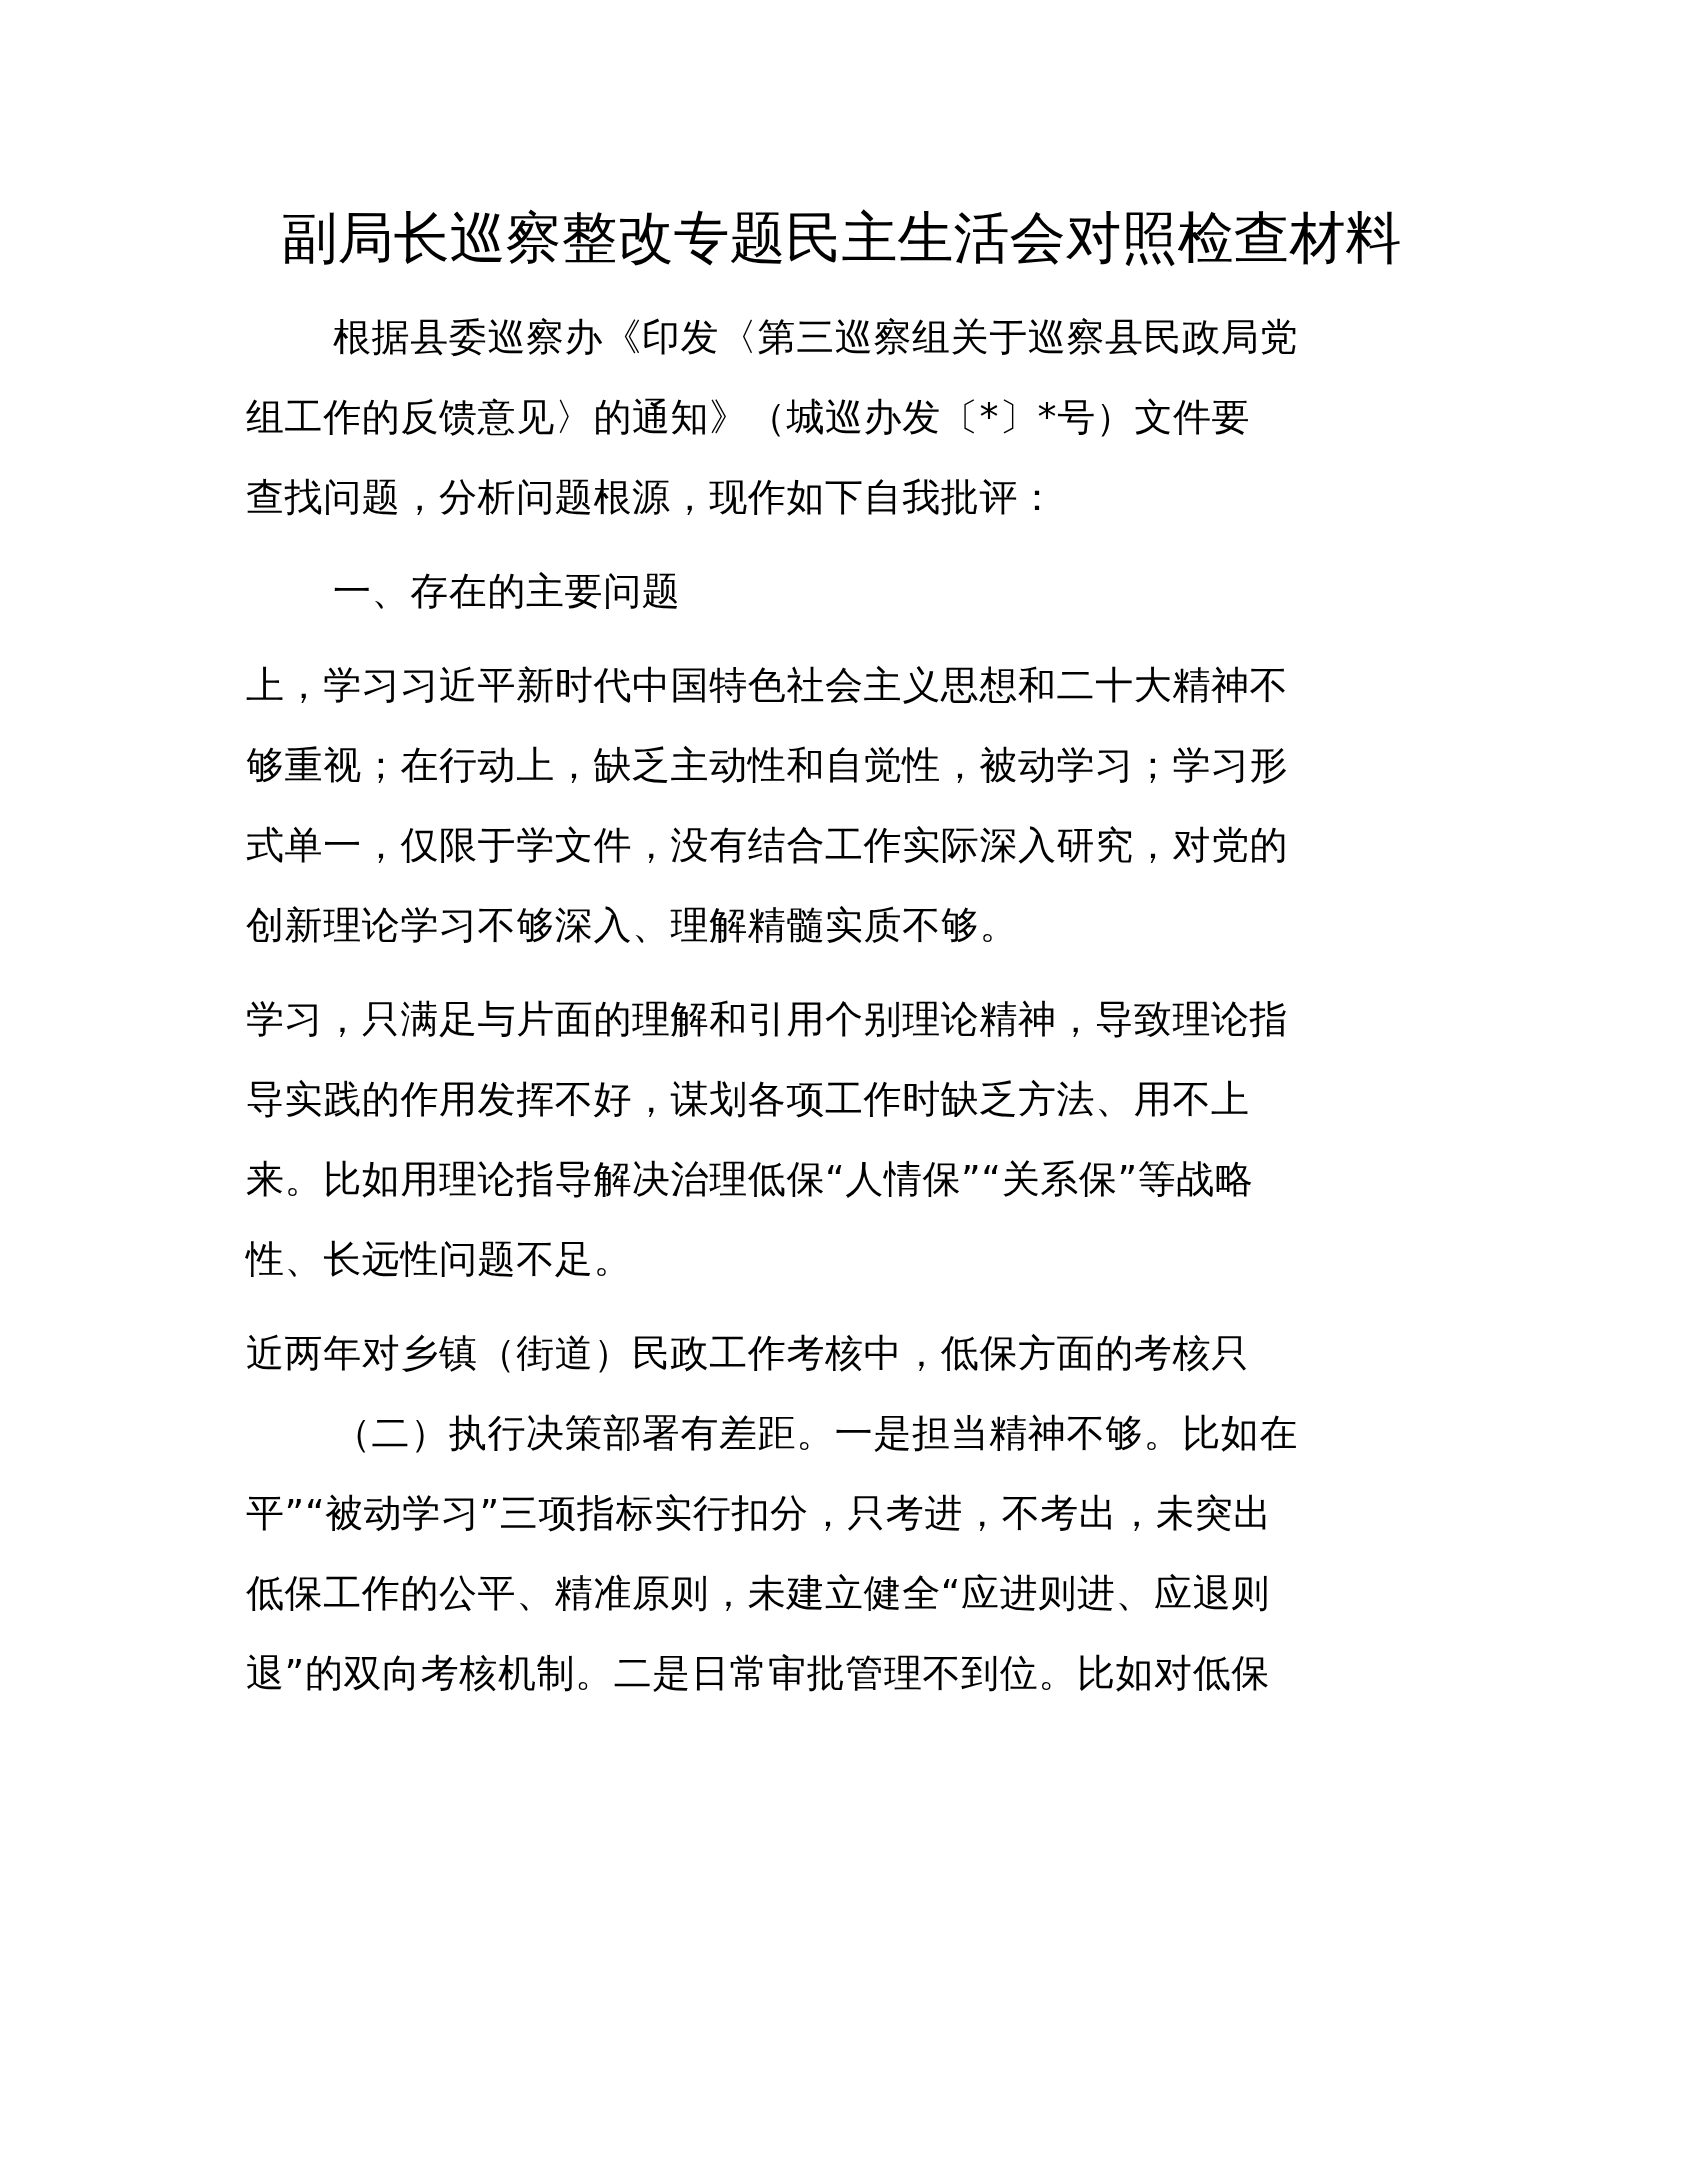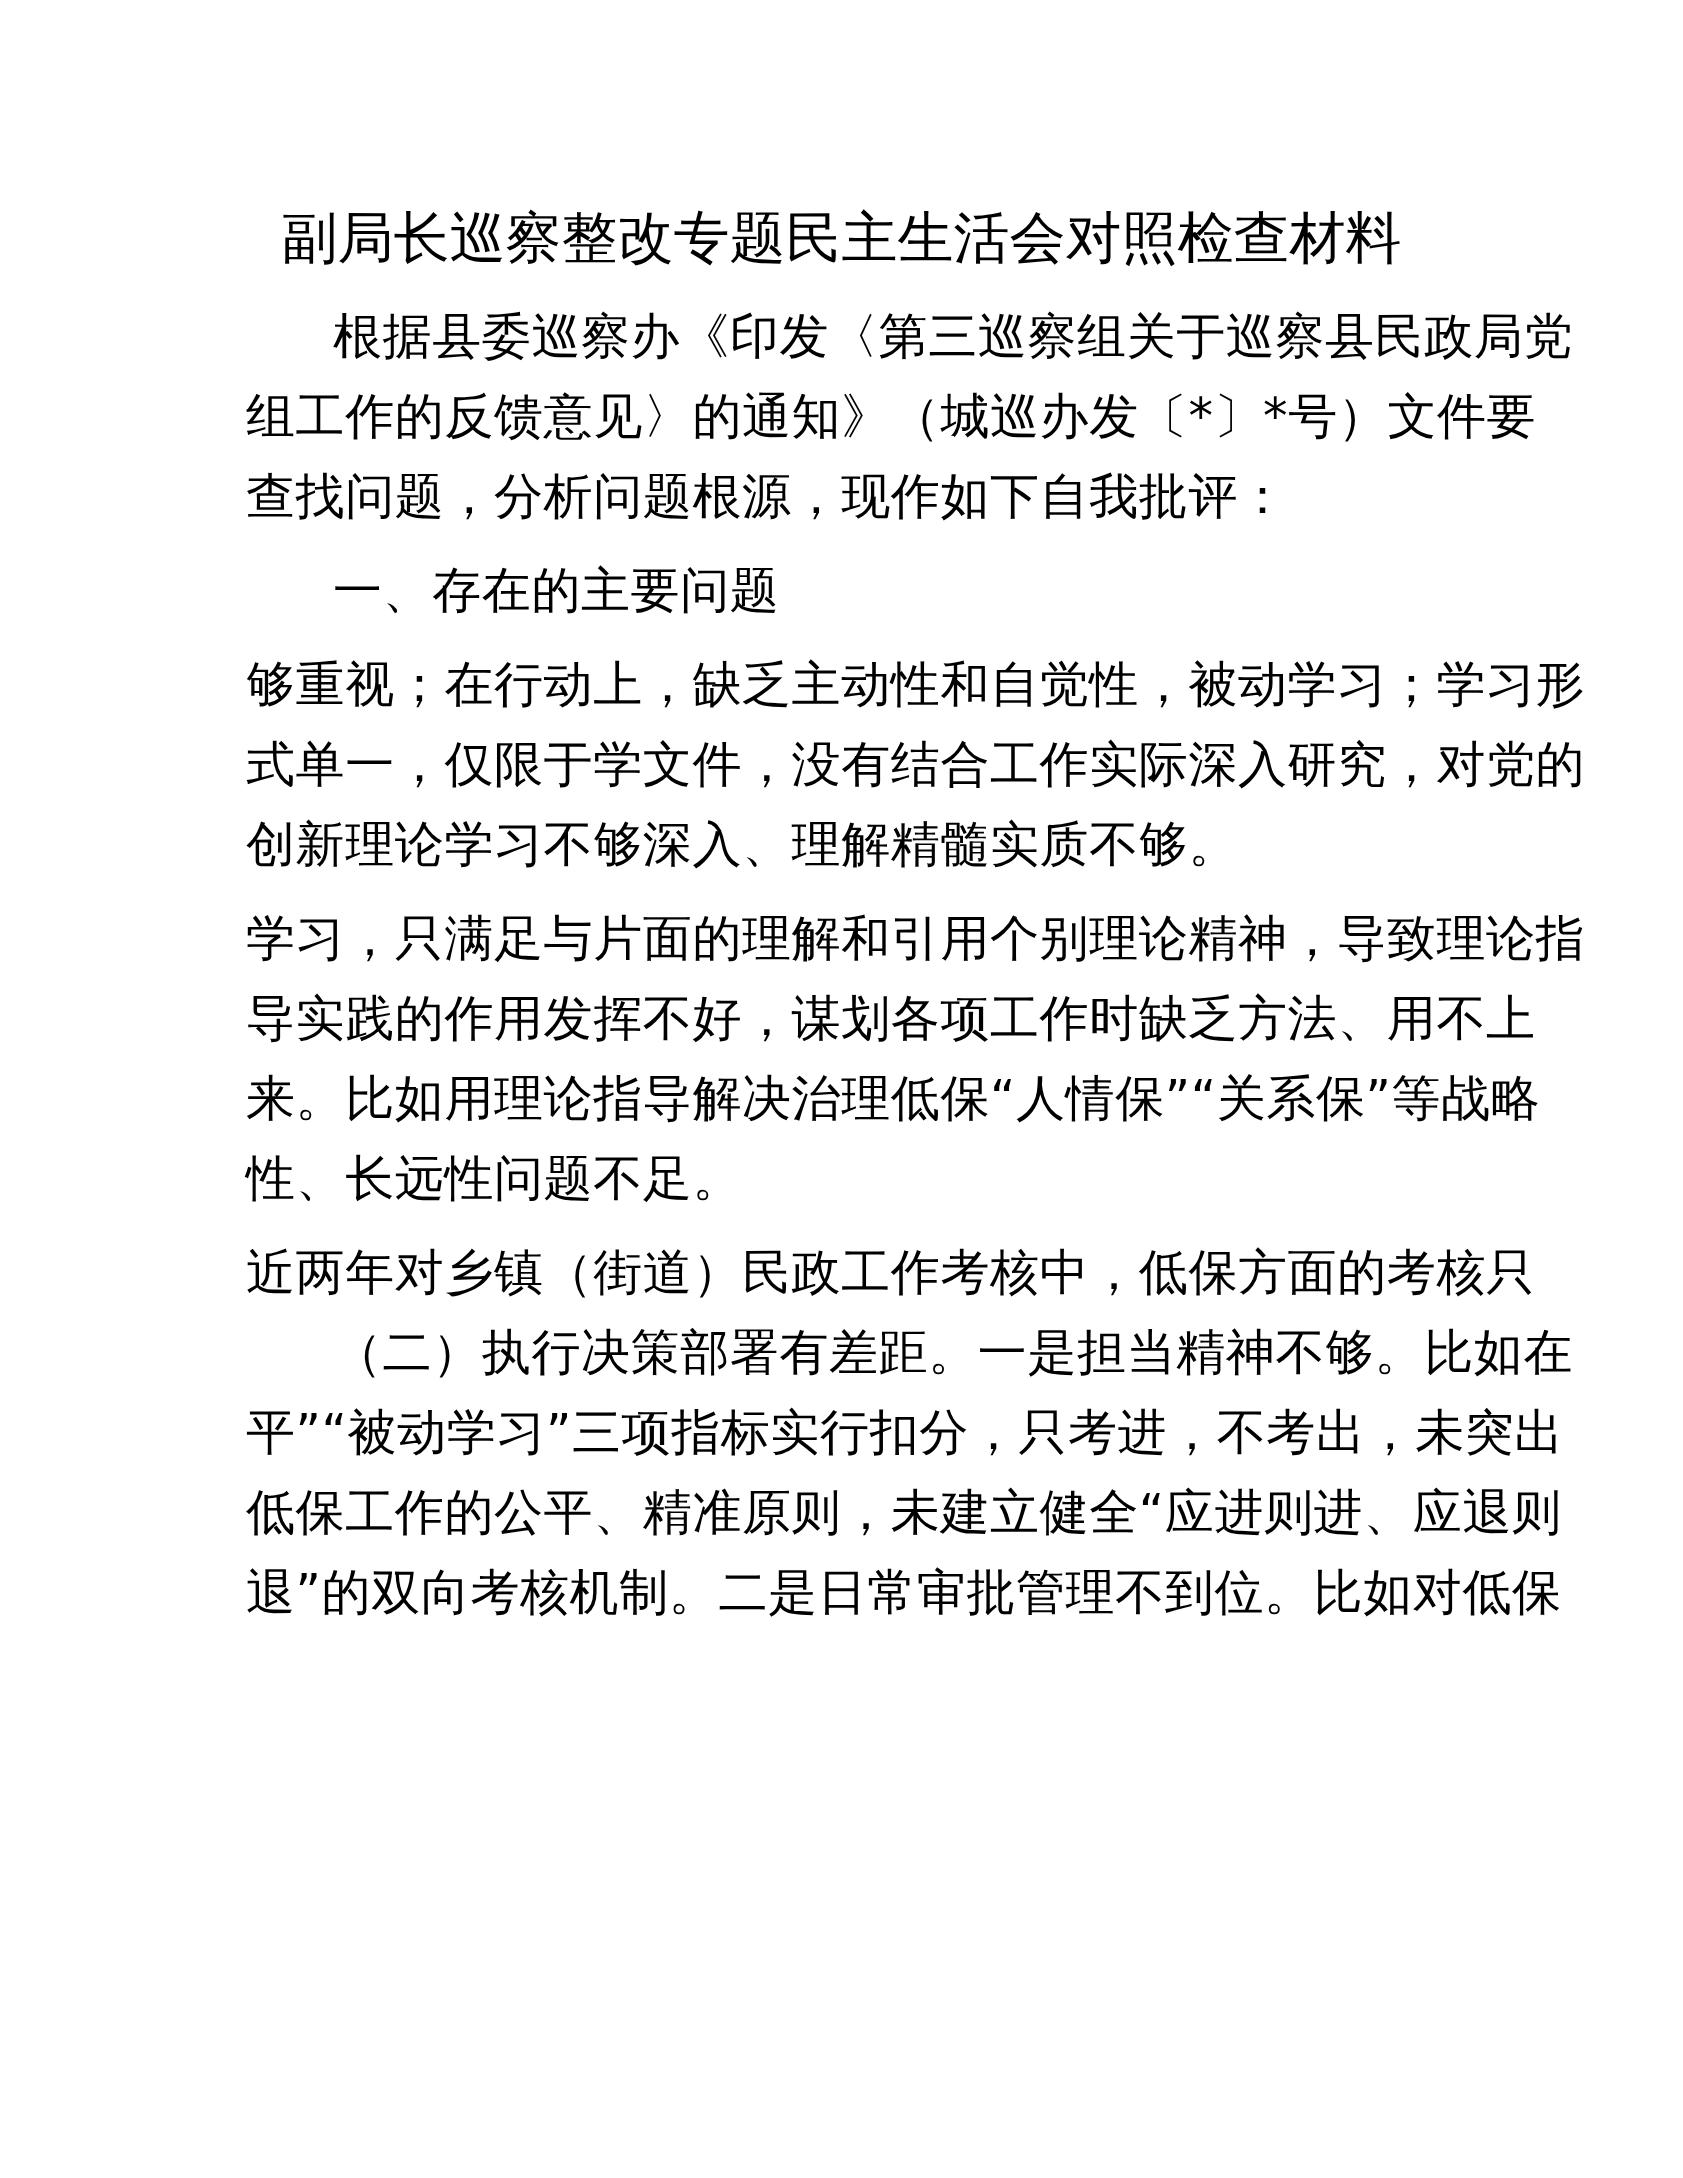--- a/index.html
+++ b/index.html
@@ -36,21 +36,21 @@
     }
     .body {
       position: absolute;
       left: 246px;
       top: 297px;
       width: 1194px;
     }
     .line {
       height: 80px;
       line-height: 80px;
-      font-size: 49px;
+      font-size: 38px;
       white-space: nowrap;
       overflow: visible;
       letter-spacing: 0.6px;
     }
     .indent {
       padding-left: 87px;
     }
     .gap {
       height: 14px;
     }
@@ -68,20 +68,21 @@
       <div class="line indent">根据县委巡察办《印发〈第三巡察组关于巡察县民政局党</div>
       <div class="line">组工作的反馈意见〉的通知》（城巡办发〔*〕*号）文件要</div>
       <div class="line">查找问题，分析问题根源，现作如下自我批评：</div>
     </div>
     <div class="gap"></div>
 
     <div class="line indent">一、存在的主要问题</div>
     <div class="gap"></div>
 
     <div>
+      <div class="line">上，学习习近平新时代中国特色社会主义思想和二十大精神不</div>
       <div class="line">够重视；在行动上，缺乏主动性和自觉性，被动学习；学习形</div>
       <div class="line">式单一，仅限于学文件，没有结合工作实际深入研究，对党的</div>
       <div class="line">创新理论学习不够深入、理解精髓实质不够。</div>
     </div>
     <div class="gap"></div>
 
     <div>
       <div class="line">学习，只满足与片面的理解和引用个别理论精神，导致理论指</div>
       <div class="line">导实践的作用发挥不好，谋划各项工作时缺乏方法、用不上</div>
       <div class="line">来。比如用理论指导解决治理低保“人情保”“关系保”等战略</div>

